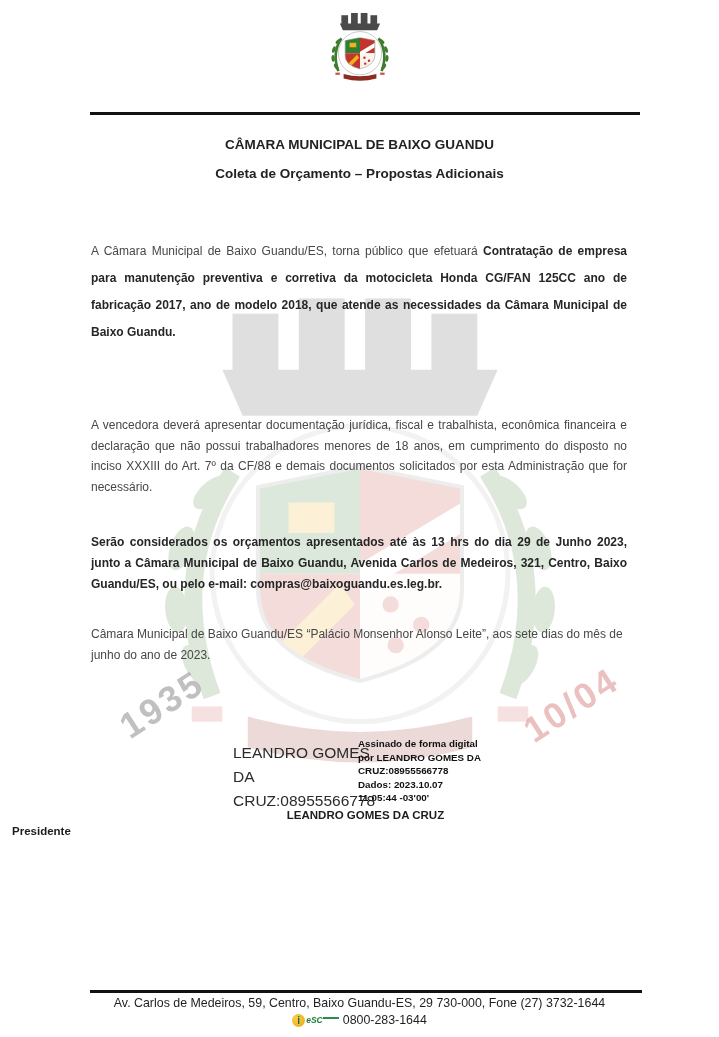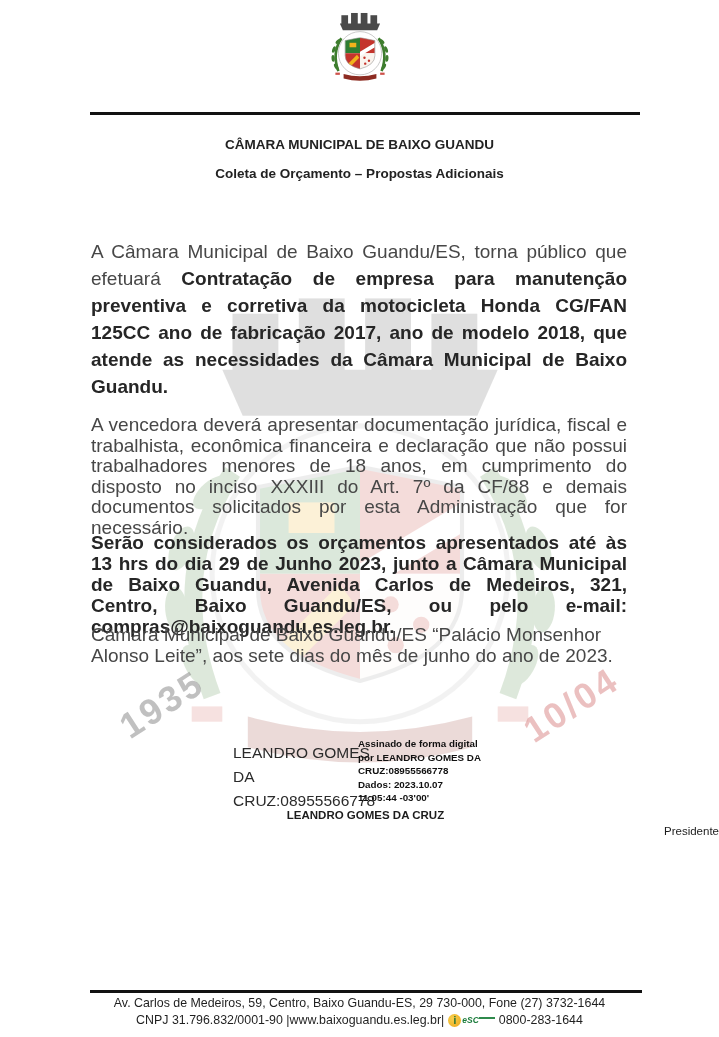--- a/index.html
+++ b/index.html
@@ -32,21 +32,21 @@
   .rule-bottom{left:90px;width:552px;top:990px;}
   .doc-title{
     left:0;right:0;top:137px;text-align:center;
     font-size:13.5px;font-weight:bold;color:#222222;
   }
   .doc-subtitle{
     left:0;right:0;top:166px;text-align:center;
     font-size:13.5px;font-weight:bold;color:#222222;
   }
   .para{
-    left:91px;width:536px;font-size:19px;text-align:justify;color:#474747;
+    left:91px;width:536px;font-size:12px;text-align:justify;color:#474747;
   }
   .para strong{color:#262626;}
   .p1{top:238px;line-height:27px;}
   .p2{top:366px;line-height:20px;text-align:left;}
   .p3{top:415px;line-height:20.5px;}
   .p4{top:532px;line-height:21px;font-weight:bold;color:#262626;}
   .p5{top:624px;line-height:21px;text-align:left;}
   
   .sig-big{
     left:233px;top:741px;width:150px;
@@ -56,22 +56,22 @@
   .sig-note{
     left:358px;top:737px;width:135px;
     font-size:9.8px;line-height:13.6px;font-weight:bold;color:#111111;
     white-space:pre-line;
   }
   .sig-name{
     left:0;right:0;top:809px;text-align:center;
     font-size:11.5px;font-weight:bold;color:#1c1c1c;margin-left:12px;
   }
   .sig-role{
-    left:12px;right:0;top:825px;text-align:right;
-    font-size:11.5px;font-weight:normal;color:#1c1c1c;
+    left:12px;right:0;top:825px;text-align:left;
+    font-size:11.5px;font-weight:bold;color:#1c1c1c;
   }
   
   .footer-line1{
     left:0;right:0;top:996px;text-align:center;
     font-size:12.4px;color:#1f1f1f;
   }
   .footer-line2{
     left:0;right:0;top:1013px;
     display:flex;justify-content:center;align-items:center;gap:4px;
     font-size:12.4px;color:#1f1f1f;
@@ -182,21 +182,20 @@
 por LEANDRO GOMES DA
 CRUZ:08955566778
 Dados: 2023.10.07
 11:05:44 -03'00'</div>
     <div class="abs sig-name">LEANDRO GOMES DA CRUZ</div>
     <div class="abs sig-role">Presidente</div>
 
     <div class="abs rule rule-bottom"></div>
     <div class="abs footer-line1">Av. Carlos de Medeiros, 59, Centro, Baixo Guandu-ES, 29 730-000, Fone (27) 3732-1644</div>
     <div class="abs footer-line2">
-      <span>CNPJ 31.796.832/0001-90 |www.baixoguandu.es.leg.br|</span>
       <span class="esic">
         <span class="esic-circle">i</span>
         <span class="esic-label">
           <span>eSC</span>
           <span class="esic-bar"></span>
         </span>
       </span>
       <span>0800-283-1644</span>
     </div>
 

